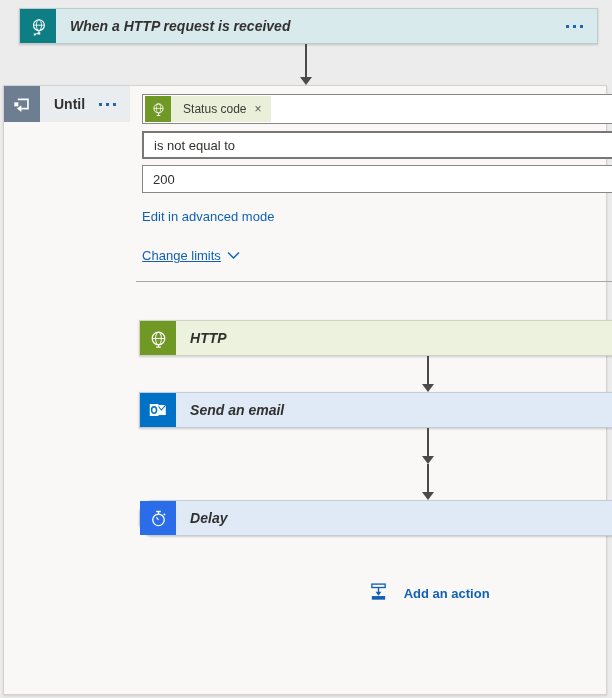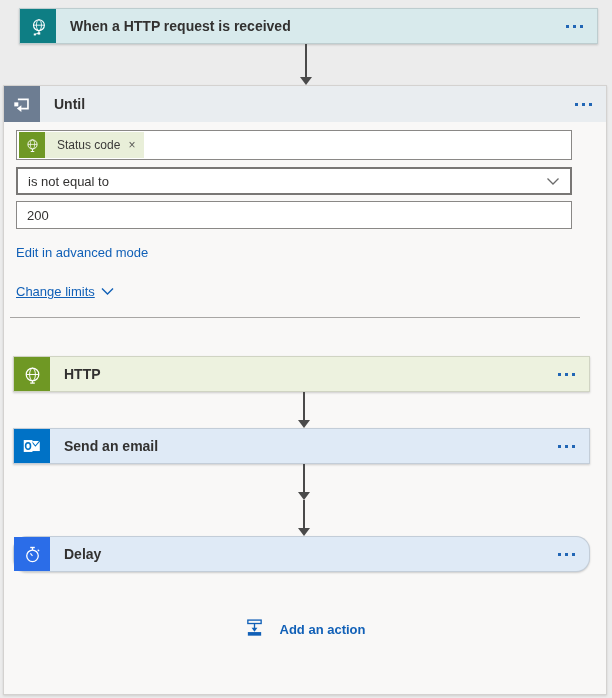--- a/index.html
+++ b/index.html
@@ -13,20 +13,21 @@
   .canvas { position:relative; width:612px; height:698px; }
 
   
   .card {
     display:flex; align-items:stretch;
     height:36px;
     border:1px solid rgba(0,0,0,.12);
     box-shadow:0 1px 2px rgba(0,0,0,.18);
     background:#dfeaf6;
     cursor:pointer;
+    font-style:italic;
   }
   .card .cicon {
     width:36px; min-width:36px; height:100%;
     display:flex; align-items:center; justify-content:center;
   }
   .card .ctitle {
     flex:1; display:flex; align-items:center;
     padding-left:14px;
     font-size:14px; font-weight:600; color:#323130;
     white-space:nowrap; overflow:hidden;
@@ -47,21 +48,21 @@
     border-top:8px solid #4a4a4a;
   }
   .arrow.top { position:absolute; left:300px; top:44px; width:12px; height:41px; }
 
   
   .until {
     position:absolute; left:3px; top:85px; width:604px; height:610px;
     background:#f9f8f7;
     border:1px solid #d4d2d0;
     box-shadow:0 1px 2px rgba(0,0,0,.12);
-    display:flex; flex-direction:column;
+    display:flex; 
   }
   .until-header {
     display:flex; align-items:stretch; height:36px; background:#e9edf0; cursor:pointer;
   }
   .until-header .cicon {
     width:36px; min-width:36px; background:#6d7d92;
     display:flex; align-items:center; justify-content:center;
   }
   .until-header .ctitle {
     flex:1; display:flex; align-items:center; padding-left:14px;

